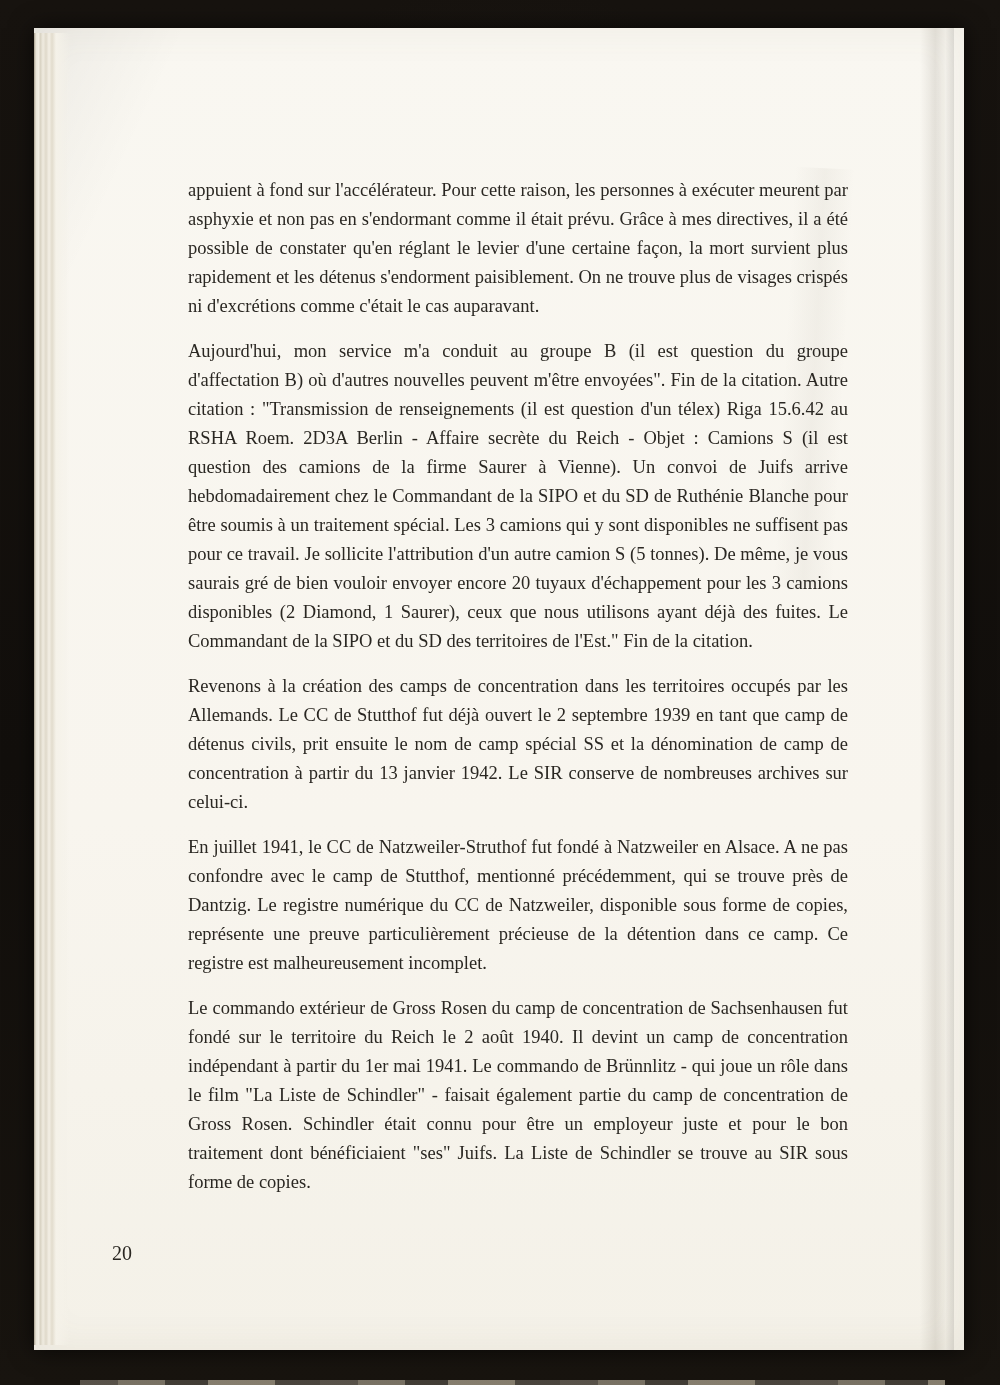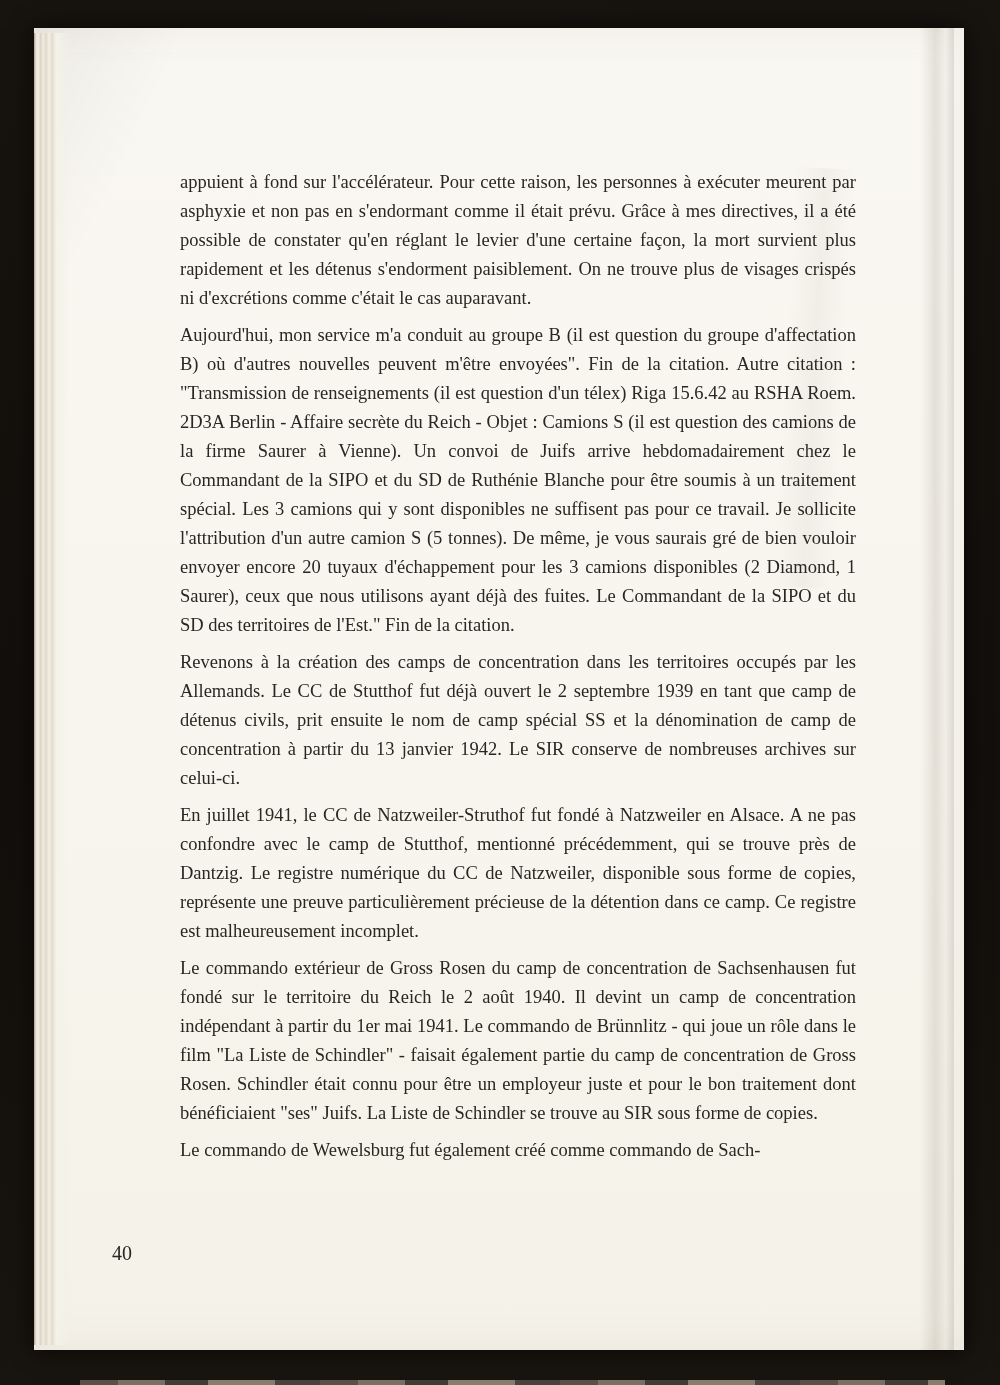--- a/index.html
+++ b/index.html
@@ -48,21 +48,21 @@
   .fold-shadow{
     position:absolute;right:120px;top:140px;width:60px;height:420px;
     background:linear-gradient(90deg,rgba(0,0,0,0) 0%,rgba(90,80,60,0.05) 50%,rgba(0,0,0,0) 100%);
     transform:rotate(3deg);
   }
   .text-block{
     position:absolute;left:138px;top:132px;width:692px;
     font-size:18.5px;line-height:29px;color:var(--ink);
     text-align:justify;
   }
-  .text-block p{margin:8px;}
+  .text-block p{margin:16px;}
   .text-block .it{}
   .page-number{
     position:absolute;left:78px;top:1214px;
     font-size:20px;color:var(--ink);
   }
   .scan-strip{
     position:absolute;left:80px;right:55px;bottom:0;height:5px;
     background:repeating-linear-gradient(90deg,
       #6d665c 0 38px,#98907f 38px 85px,#4f4a42 85px 128px,#a9a08c 128px 195px,#5a544b 195px 240px);
     opacity:0.75;
@@ -75,18 +75,17 @@
   <div class="page">
     <div class="page-edges"></div>
     <div class="page-crease"></div>
     <div class="fold-shadow"></div>
     <div class="text-block">
         <p><span>appuient à fond sur l'accélérateur. Pour cette raison, les personnes à exécuter meurent par asphyxie et non pas en s'endormant comme il était prévu. Grâce à mes directives, il a été possible de constater qu'en réglant le levier d'une certaine façon, la mort survient plus rapidement et les détenus s'endorment paisiblement. On ne trouve plus de visages crispés ni d'excrétions comme c'était le cas auparavant.</span></p>
         <p><span>Aujourd'hui, mon service m'a conduit au groupe B (il est question du </span><span class="it">groupe d'affectation B</span><span>) où d'autres nouvelles peuvent m'être envoyées". Fin de la citation. Autre citation : </span><span class="it">"Transmission de renseignements</span><span> (il est question d'un télex) </span><span class="it">Riga 15.6.42 au RSHA Roem. 2D3A Berlin - Affaire secrète du Reich - Objet : Camions S</span><span> (il est question des camions de la firme </span><span class="it">Saurer à Vienne</span><span>). </span><span class="it">Un convoi de Juifs arrive hebdomadairement chez le Commandant de la SIPO et du SD de Ruthénie Blanche pour être soumis à un traitement spécial. Les 3 camions qui y sont disponibles ne suffisent pas pour ce travail. Je sollicite l'attribution d'un autre camion S (5 tonnes). De même, je vous saurais gré de bien vouloir envoyer encore 20 tuyaux d'échappement pour les 3 camions disponibles (2 Diamond, 1 Saurer), ceux que nous utilisons ayant déjà des fuites. Le Commandant de la SIPO et du SD des territoires de l'Est."</span><span> Fin de la citation.</span></p>
         <p><span>Revenons à la création des camps de concentration dans les territoires occupés par les Allemands. Le CC de </span><span class="it">Stutthof</span><span> fut déjà ouvert le 2 septembre 1939 en tant que </span><span class="it">camp de détenus civils</span><span>, prit ensuite le nom de </span><span class="it">camp spécial SS</span><span> et la dénomination de </span><span class="it">camp de concentration</span><span> à partir du 13 janvier 1942. Le SIR conserve de nombreuses archives sur celui-ci.</span></p>
         <p><span>En juillet 1941, le CC de </span><span class="it">Natzweiler-Struthof</span><span> fut fondé à Natzweiler en Alsace. A ne pas confondre avec le camp de Stutthof, mentionné précédemment, qui se trouve près de Dantzig. Le registre numérique du CC de Natzweiler, disponible sous forme de copies, représente une preuve particulièrement précieuse de la détention dans ce camp. Ce registre est malheureusement incomplet.</span></p>
         <p><span>Le commando extérieur de </span><span class="it">Gross Rosen</span><span> du camp de concentration de Sachsenhausen fut fondé sur le territoire du Reich le 2 août 1940. Il devint un camp de concentration indépendant à partir du 1er mai 1941. Le commando de </span><span class="it">Brünnlitz</span><span> - qui joue un rôle dans le film </span><span class="it">"La Liste de Schindler"</span><span> - faisait également partie du camp de concentration de Gross Rosen. Schindler était connu pour être un employeur juste et pour le bon traitement dont bénéficiaient "ses" Juifs. La Liste de Schindler se trouve au SIR sous forme de copies.</span></p>
-        <p><span>Le commando de Wewelsburg fut également créé comme commando de Sach-</span></p>
       </div>
-    <div class="page-number">40</div>
+    <div class="page-number">20</div>
   </div>
   <div class="scan-strip"></div>
 </div>
 
 </body></html>

